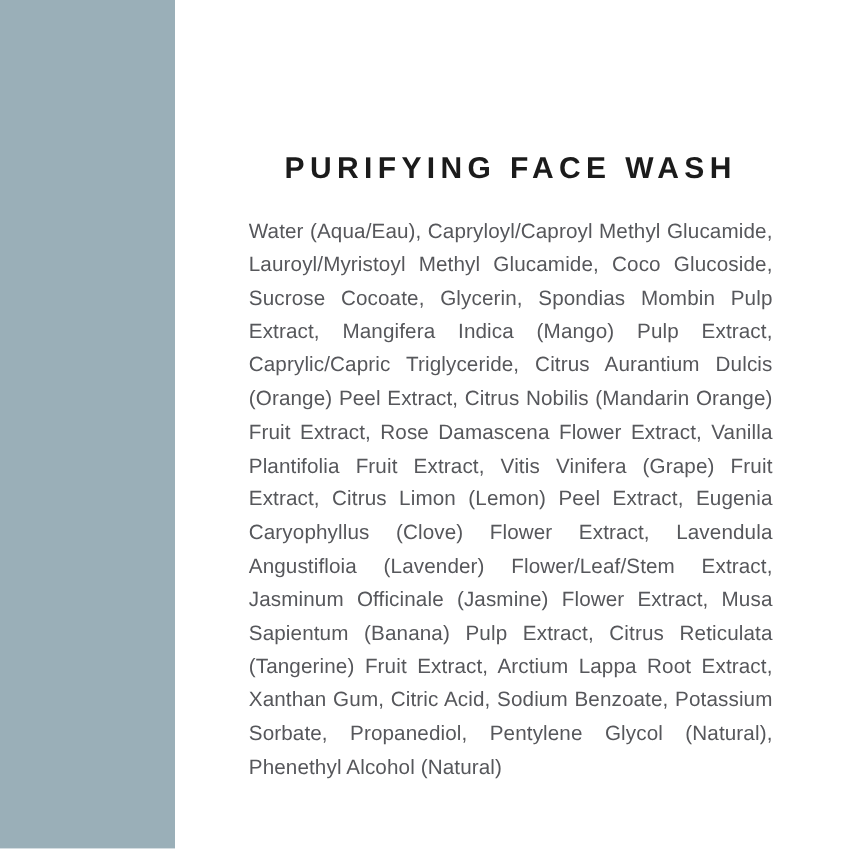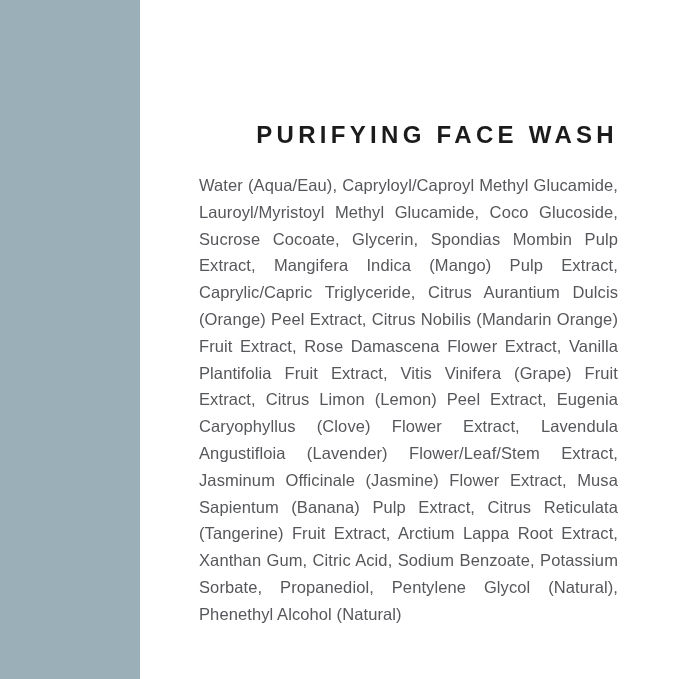--- a/index.html
+++ b/index.html
@@ -35,21 +35,21 @@
     left: 140px;
     top: 0;
     width: 539px;
     height: 679px;
   }
   .title {
     position: absolute;
     top: 121px;
     left: 59px;
     width: 419px;
-    text-align: right;
+    text-align: center;
     font-size: 24px;
     font-weight: 700;
     letter-spacing: 4.3px;
     color: var(--title-text);
     white-space: nowrap;
   }
   .ingredients {
     position: absolute;
     top: 172px;
     left: 59px;

